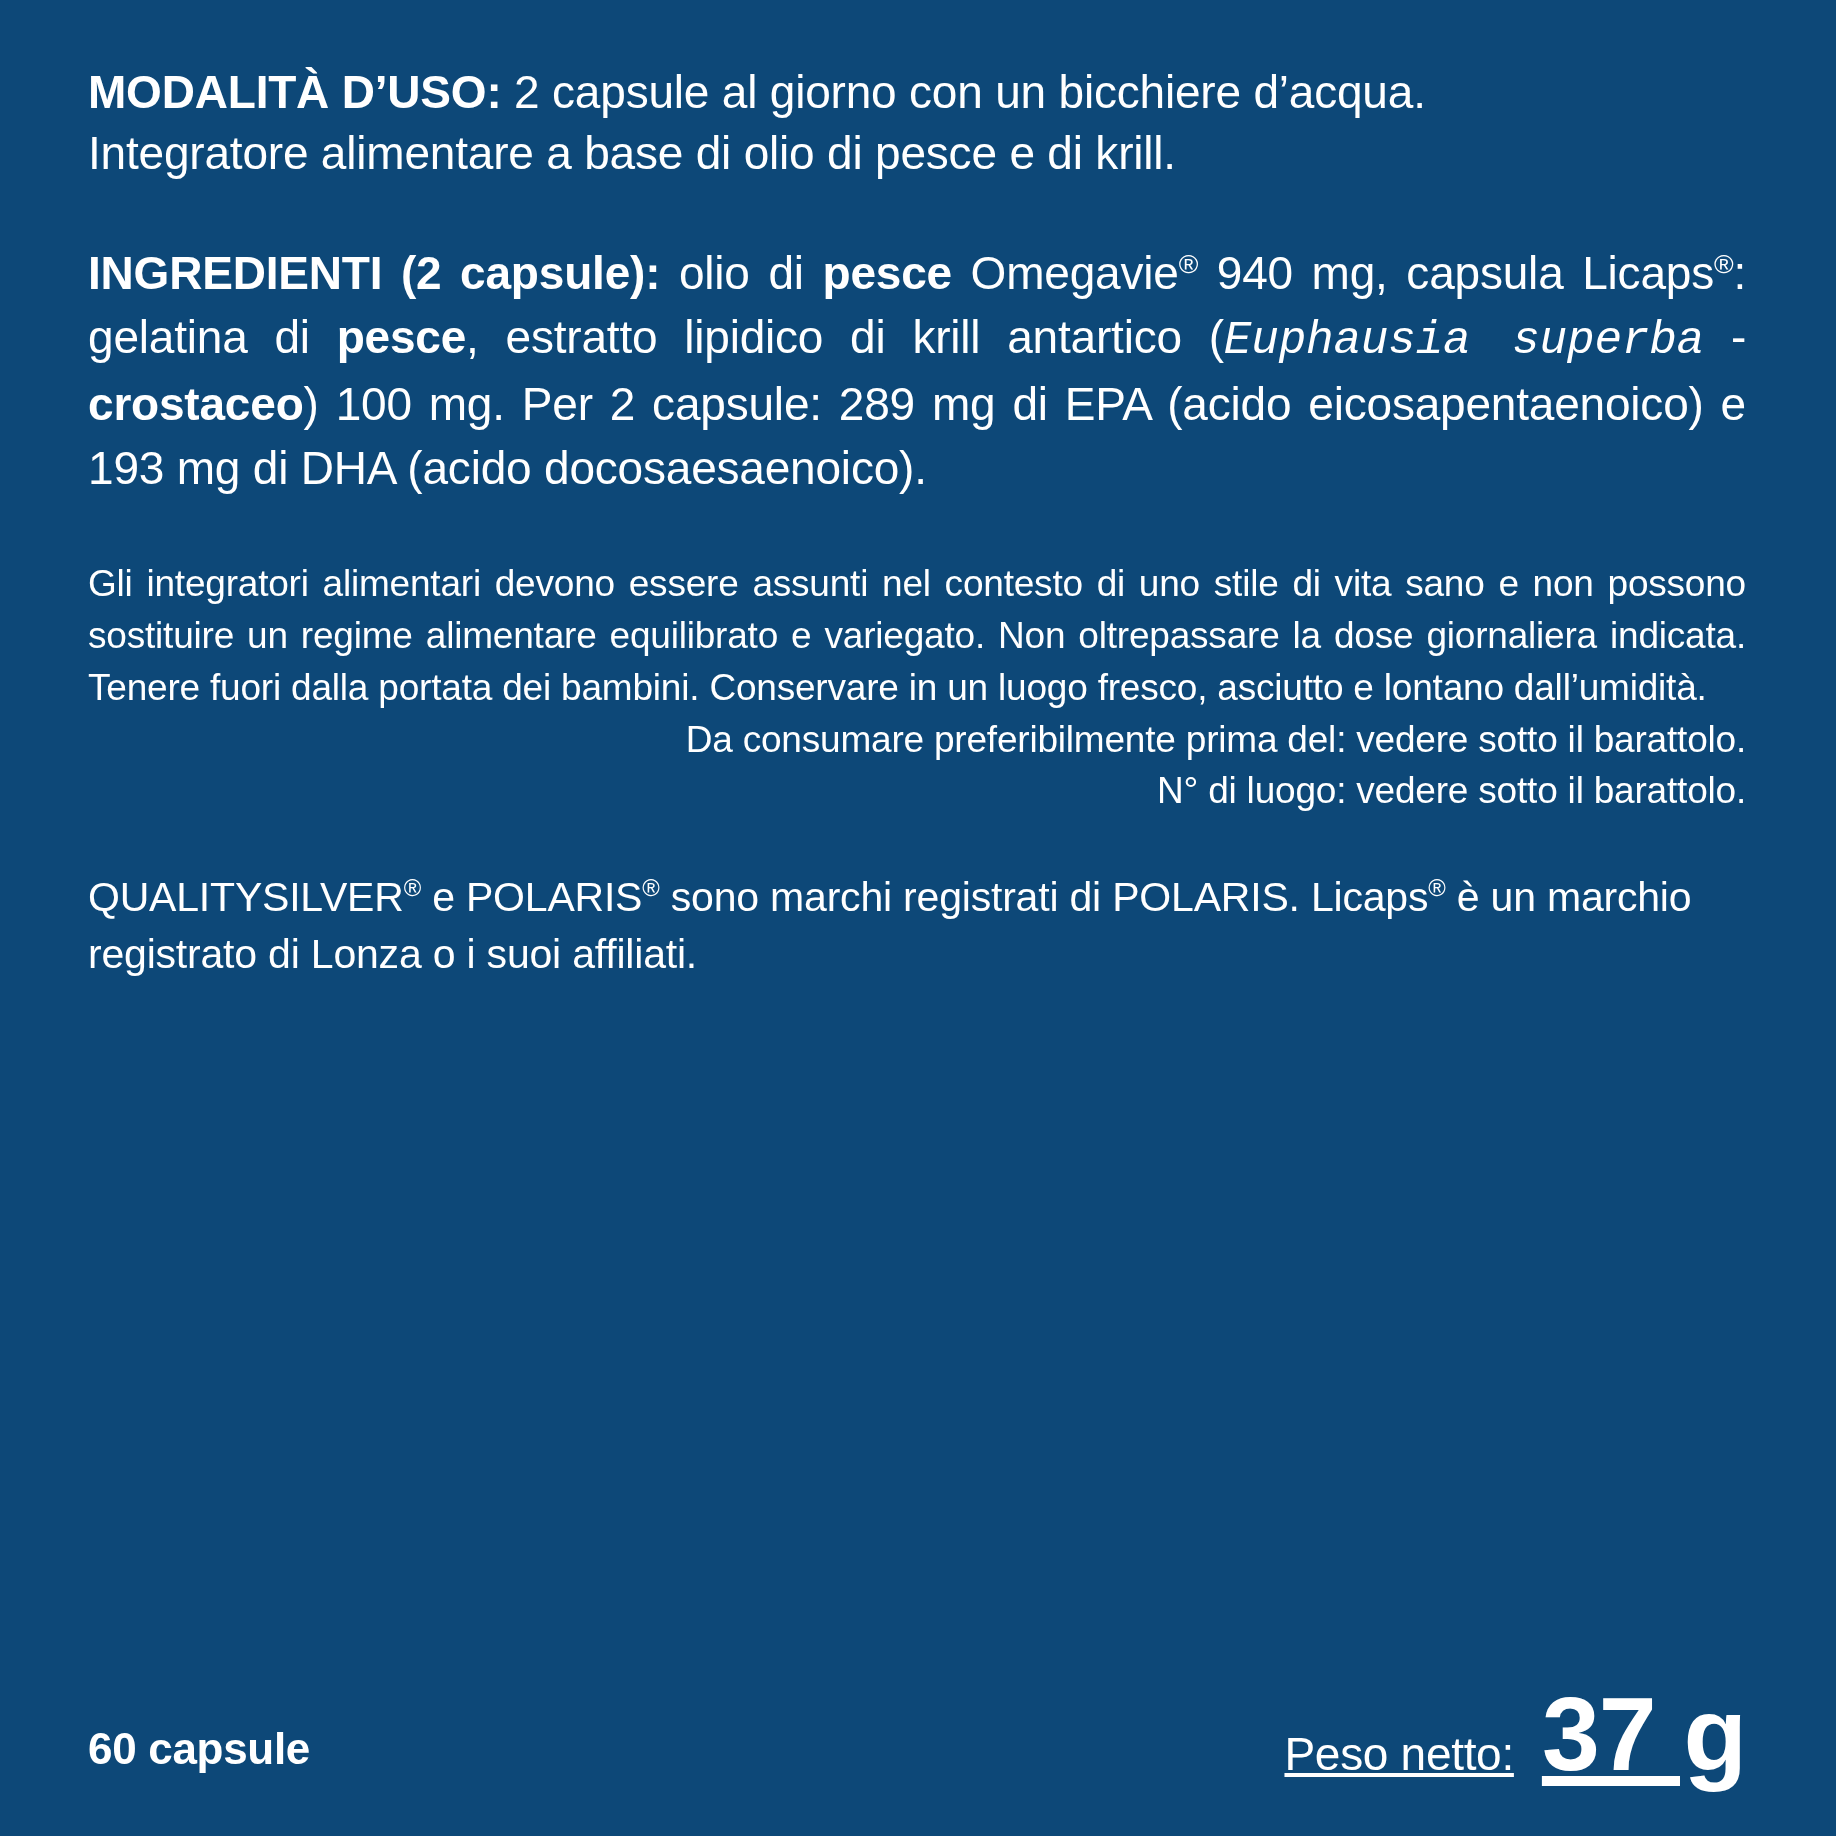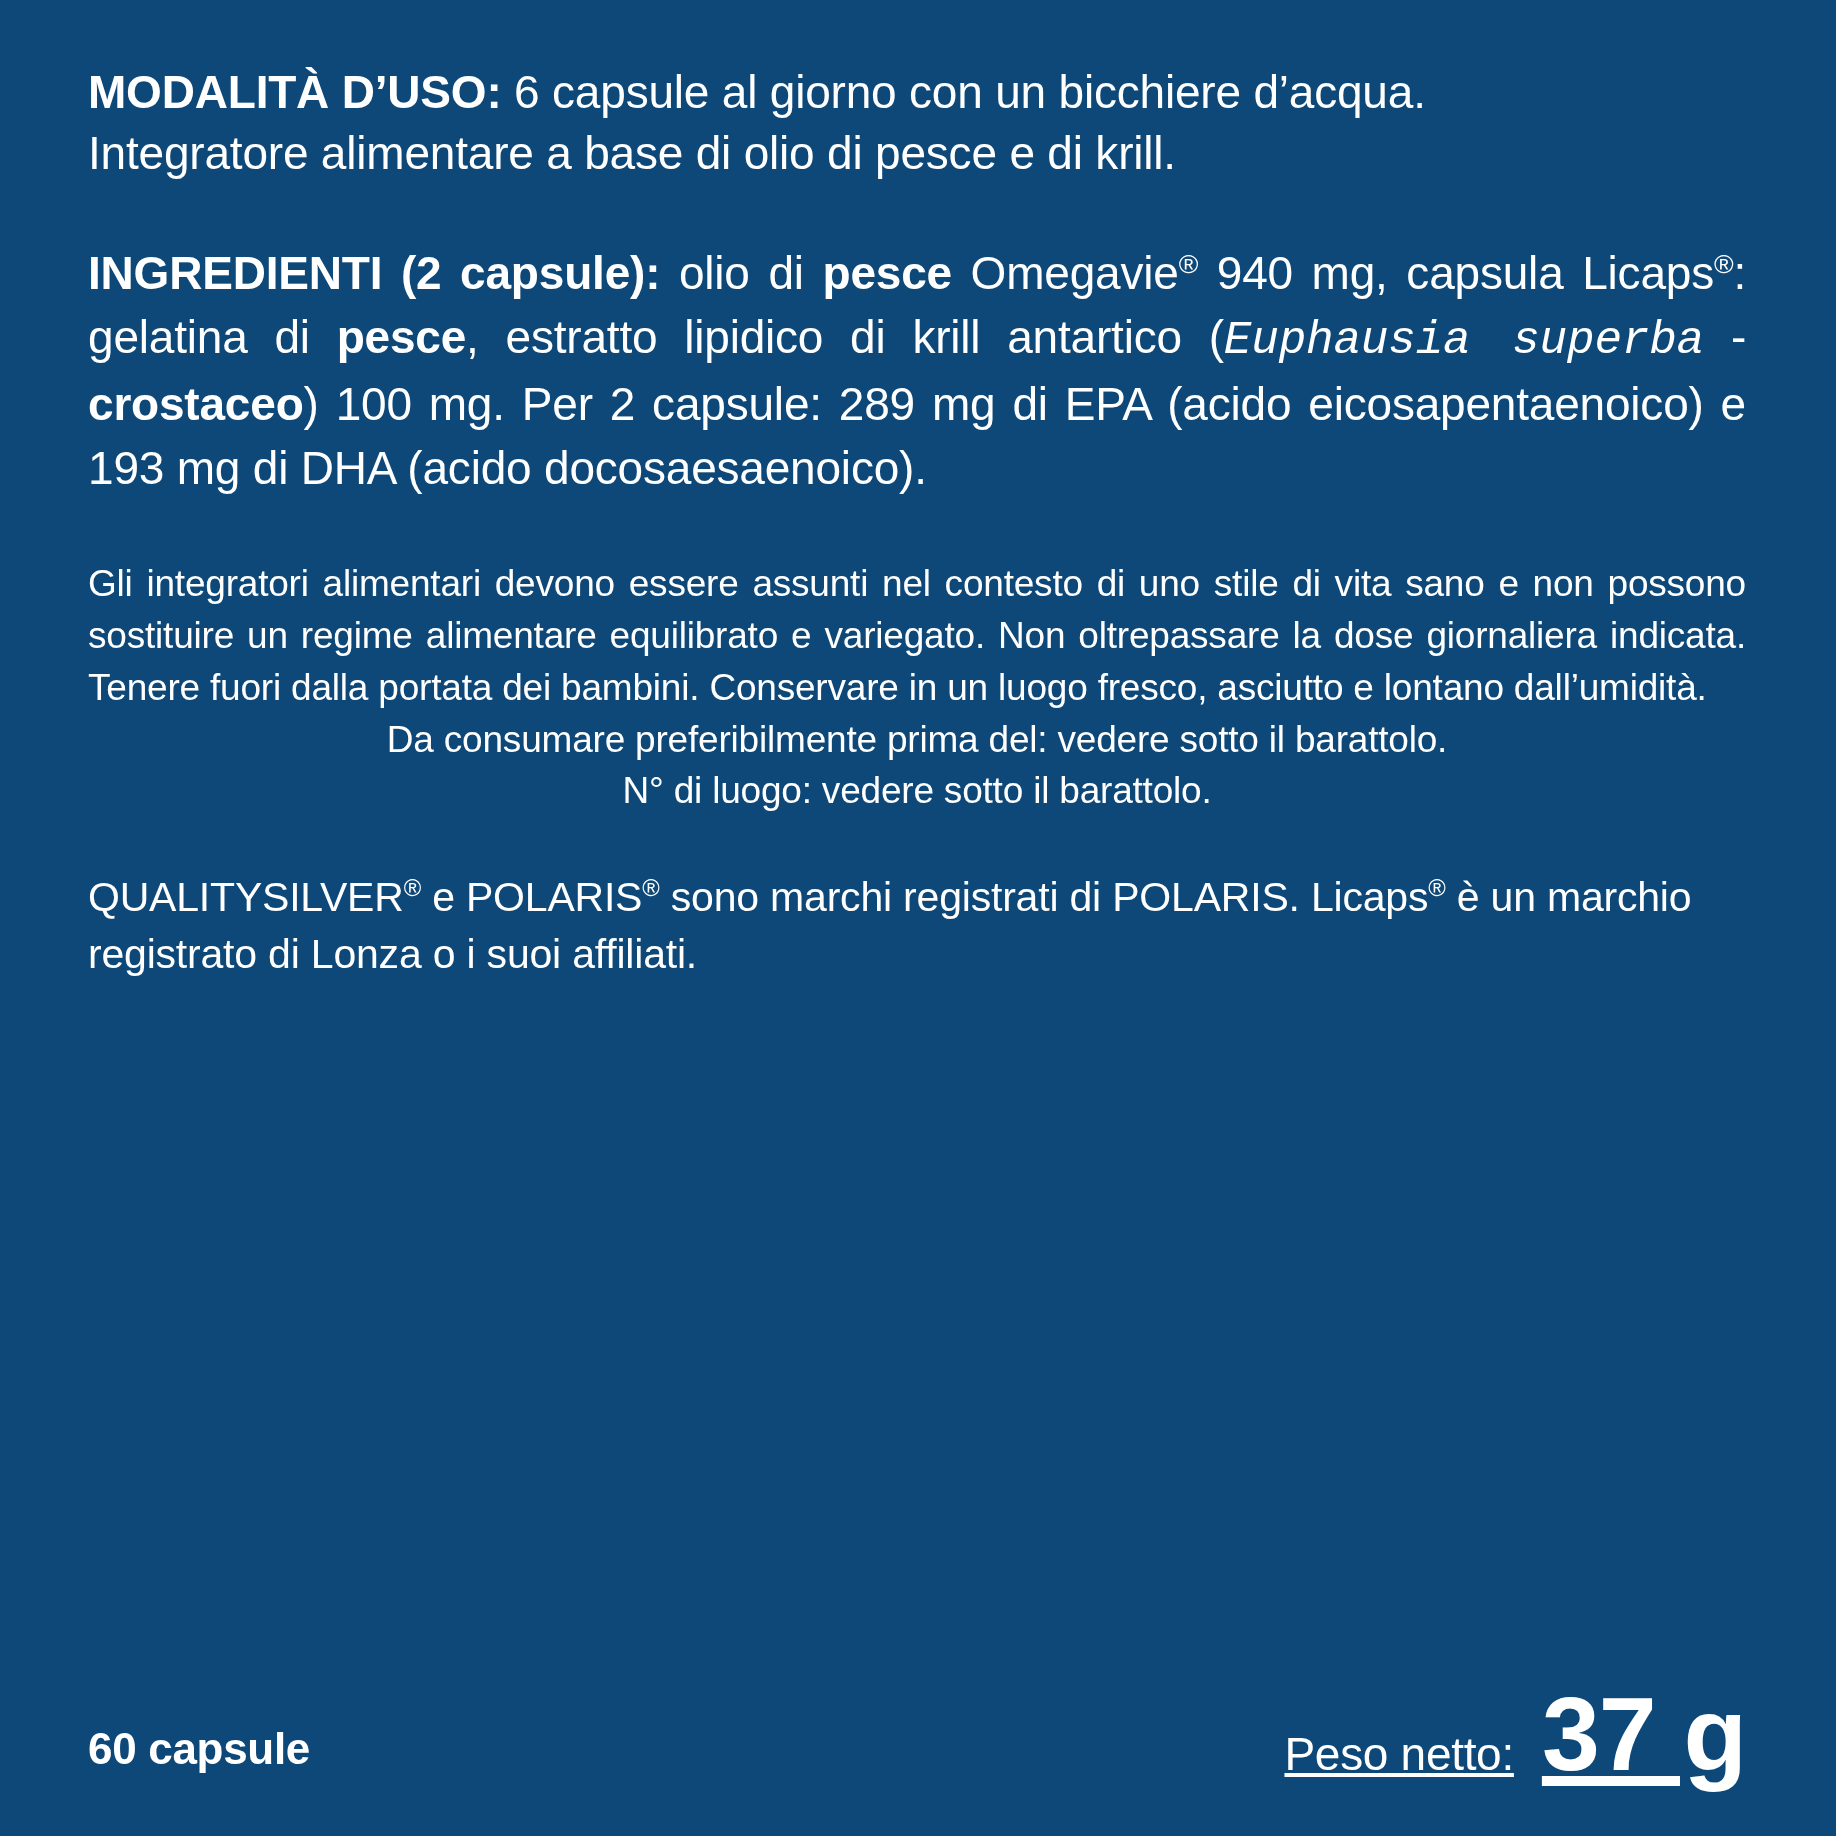--- a/index.html
+++ b/index.html
@@ -59,21 +59,21 @@
     font-size: 46px;
     line-height: 1.38;
     text-align: justify;
   }
   .warnings {
     font-size: 37px;
     line-height: 1.40;
     text-align: justify;
   }
   .warnings .nojust {
-    text-align: center;
+    text-align: right;
   }
   .trademarks {
     font-size: 41px;
     line-height: 1.38;
   }
   .footer {
     position: absolute;
     left: 88px;
     right: 90px;
     bottom: 52px;
@@ -104,21 +104,21 @@
     line-height: 0.95;
   }
 </style>
 </head>
 <body style="background: rgb(13, 72, 120);">
 
 <div class="label">
 
   <div class="block usage">
     <p>
-      <b>MODALITÀ D’USO:</b><span> 6 capsule al giorno con un bicchiere d’acqua.</span>
+      <b>MODALITÀ D’USO:</b><span> 2 capsule al giorno con un bicchiere d’acqua.</span>
     </p>
     <p>Integratore alimentare a base di olio di pesce e di krill.</p>
   </div>
 
   <div class="gap-lg"></div>
 
   <div class="block ingredients">
     <p><b>INGREDIENTI (2 capsule):</b><span> olio di </span><b>pesce</b><span> Omegavie</span><sup>®</sup><span> 940 mg, capsula Licaps</span><sup>®</sup><span>: gelatina di </span><b>pesce</b><span>, estratto lipidico di krill antartico (</span><i>Euphausia superba</i><span> - </span><b>crostaceo</b><span>) 100 mg. Per 2 capsule: 289 mg di EPA (acido eicosapentaenoico) e 193 mg di DHA (acido docosaesaenoico).</span></p>
   </div>
 

